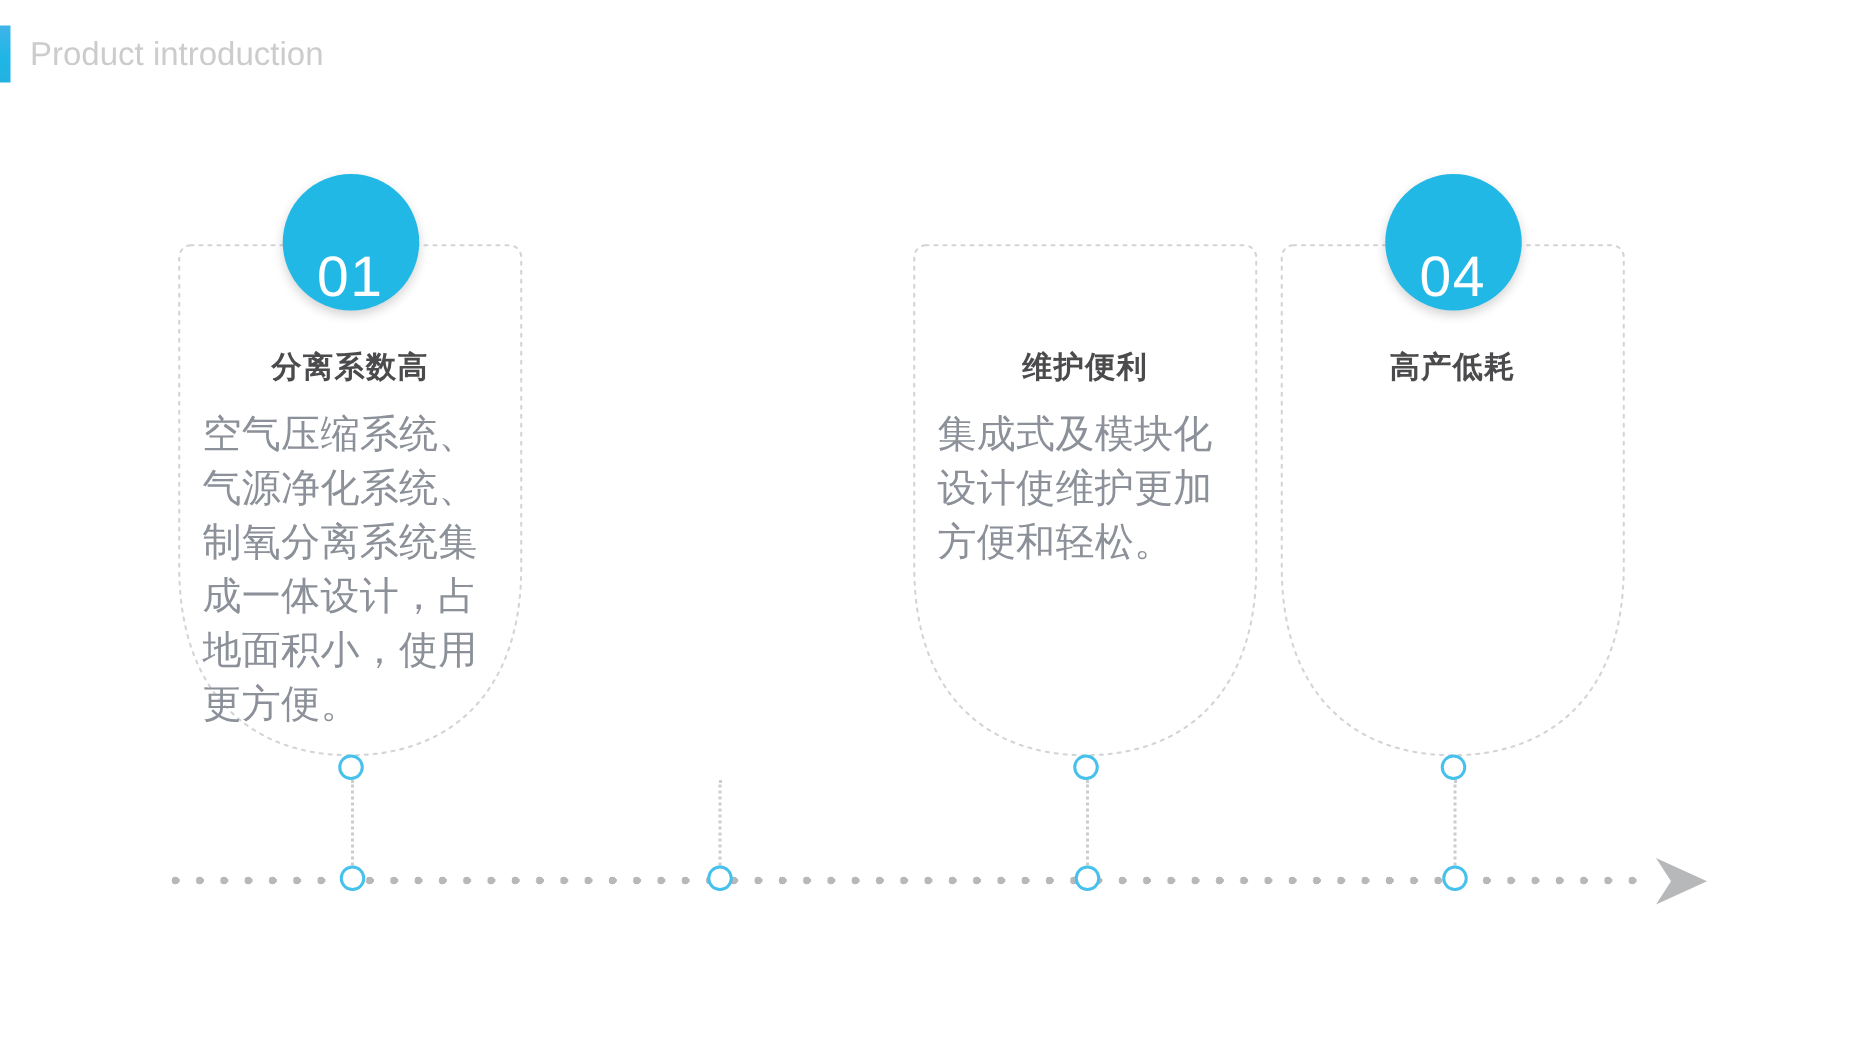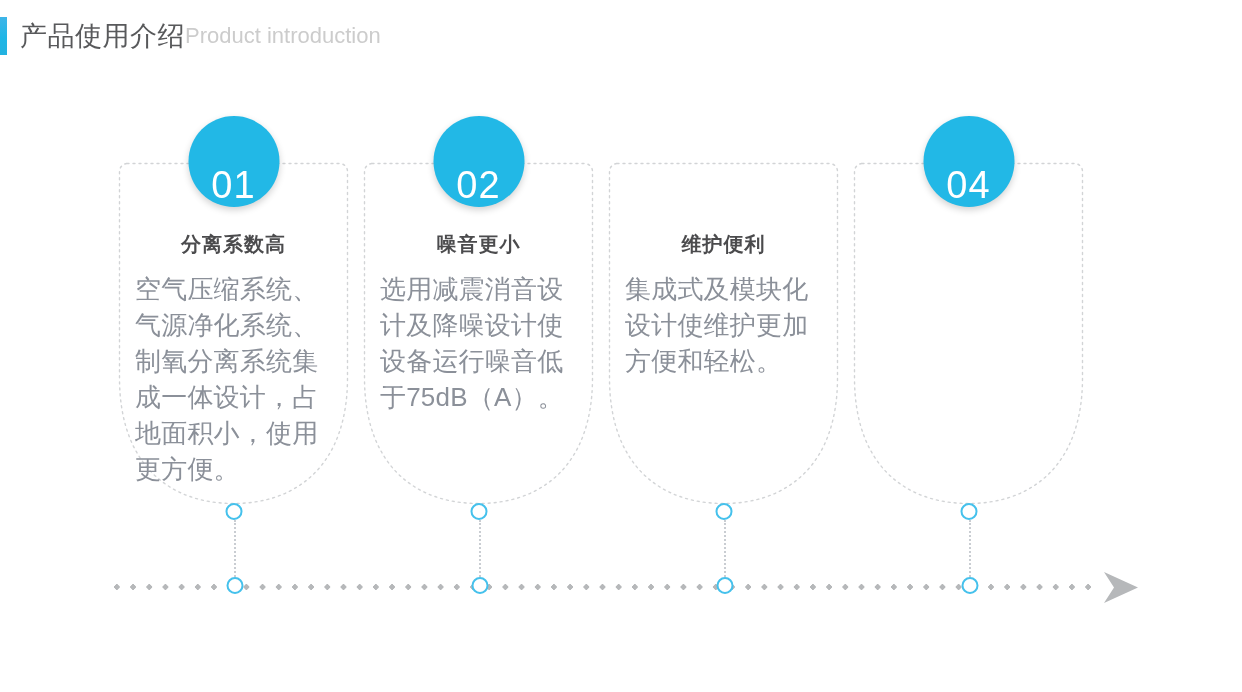--- a/index.html
+++ b/index.html
@@ -173,21 +173,20 @@
     width: 42px;
     height: 40px;
     z-index: 2;
   }
 </style>
 </head>
 <body>
 
 <div class="header">
   <div class="header-accent"></div>
-  <div class="header-title-cn">产品使用介绍</div>
   <div class="header-title-en">Product introduction</div>
 </div>
 
 <div class="stage">
 
   <div class="card" id="card-0" style="left:119px;">
     <div class="card-shape">
       <svg width="229" height="349" viewBox="0 0 229 349">
         <path d="M 8 0.5 L 220.5 0.5 A 8 8 0 0 1 228.5 8.5 L 228.5 215
                  C 228.5 300 180 340.5 114.5 340.5
@@ -196,36 +195,20 @@
       </svg>
     </div>
     <div class="badge">
       <span>01</span>
     </div>
     <div class="card-heading">分离系数高</div>
     <div class="card-body">空气压缩系统、气源净化系统、制氧分离系统集成一体设计，占地面积小，使用更方便。</div>
     <div class="node-ring"></div>
   </div>
 
-  <div class="card" id="card-1" style="left:364px;">
-    <div class="card-shape">
-      <svg width="229" height="349" viewBox="0 0 229 349">
-        <path d="M 8 0.5 L 220.5 0.5 A 8 8 0 0 1 228.5 8.5 L 228.5 215
-                 C 228.5 300 180 340.5 114.5 340.5
-                 C 49 340.5 0.5 300 0.5 215
-                 L 0.5 8.5 A 8 8 0 0 1 8.5 0.5 Z" fill="none" stroke="#d2d4d6" stroke-width="1.4" stroke-dasharray="2 4" stroke-linecap="round"></path>
-      </svg>
-    </div>
-    <div class="badge">
-      <span>02</span>
-    </div>
-    <div class="card-heading">噪音更小</div>
-    <div class="card-body">选用减震消音设计及降噪设计使设备运行噪音低于75dB（A）。</div>
-    <div class="node-ring"></div>
-  </div>
 
   <div class="card" id="card-2" style="left:609px;">
     <div class="card-shape">
       <svg width="229" height="349" viewBox="0 0 229 349">
         <path d="M 8 0.5 L 220.5 0.5 A 8 8 0 0 1 228.5 8.5 L 228.5 215
                  C 228.5 300 180 340.5 114.5 340.5
                  C 49 340.5 0.5 300 0.5 215
                  L 0.5 8.5 A 8 8 0 0 1 8.5 0.5 Z" fill="none" stroke="#d2d4d6" stroke-width="1.4" stroke-dasharray="2 4" stroke-linecap="round"></path>
       </svg>
     </div>
@@ -239,20 +222,21 @@
       <svg width="229" height="349" viewBox="0 0 229 349">
         <path d="M 8 0.5 L 220.5 0.5 A 8 8 0 0 1 228.5 8.5 L 228.5 215
                  C 228.5 300 180 340.5 114.5 340.5
                  C 49 340.5 0.5 300 0.5 215
                  L 0.5 8.5 A 8 8 0 0 1 8.5 0.5 Z" fill="none" stroke="#d2d4d6" stroke-width="1.4" stroke-dasharray="2 4" stroke-linecap="round"></path>
       </svg>
     </div>
     <div class="badge">
       <span>04</span>
     </div>
+    <div class="card-heading">高产低耗</div>
     <div class="node-ring"></div>
   </div>
 
   <div class="connector" style="left:234px; top:520px; height:60px;"></div>
   <div class="connector" style="left:479px; top:520px; height:60px;"></div>
   <div class="connector" style="left:724px; top:520px; height:60px;"></div>
   <div class="connector" style="left:969px; top:520px; height:60px;"></div>
 </div>
 
 <div class="timeline">

